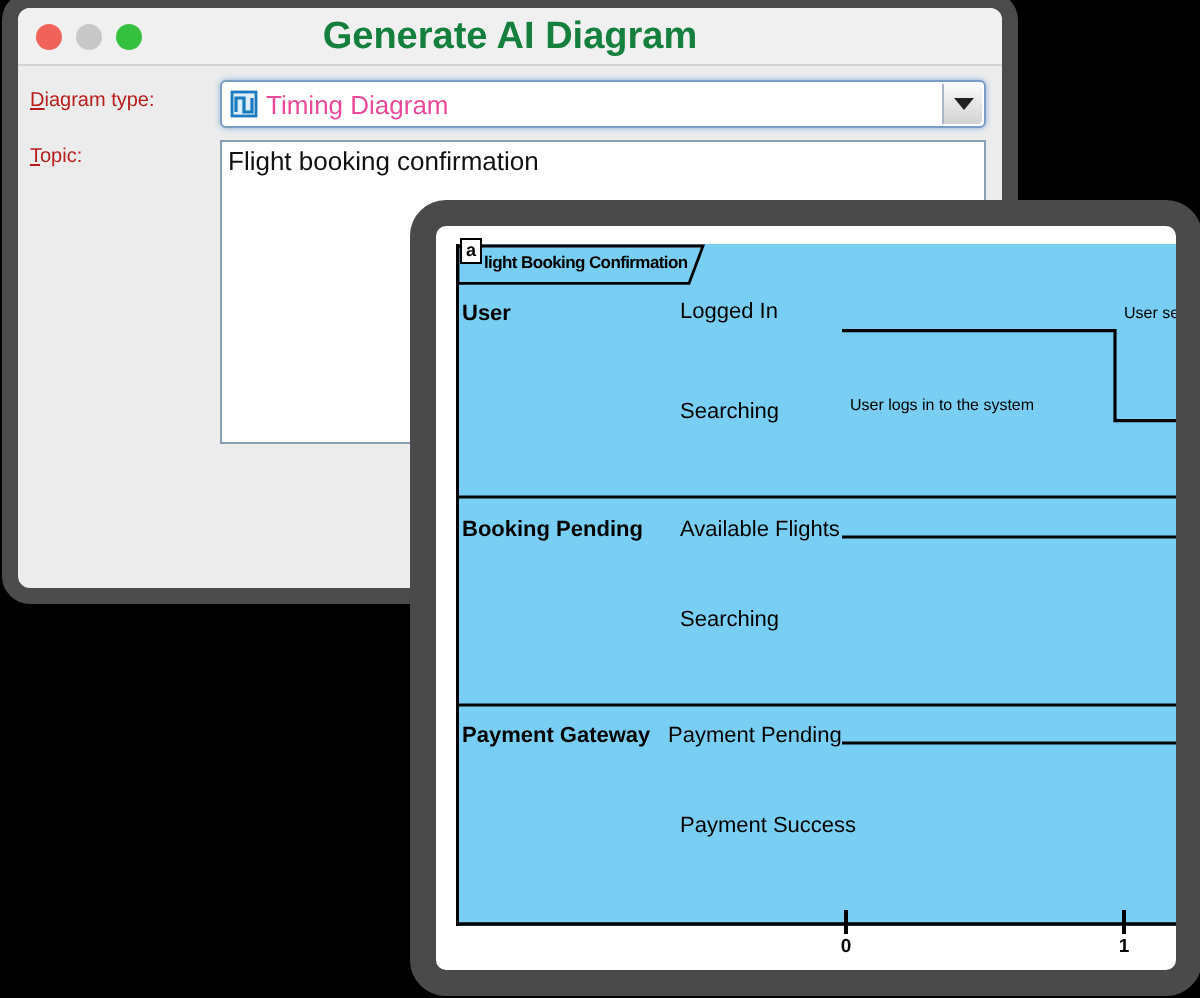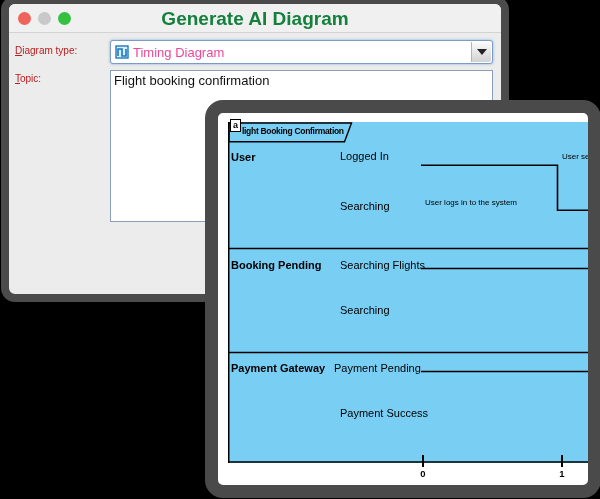--- a/index.html
+++ b/index.html
@@ -151,21 +151,21 @@
 
     <div class="dtext tablbl" style="left:14px; top:4px;">light Booking Confirmation</div>
 
     <div class="dtext rowname" style="left:3px;   top:29px;">User</div>
     <div class="dtext statelbl" style="left:112px; top:28px;">Logged In</div>
     <div class="dtext statelbl" style="left:112px; top:78px;">Searching</div>
     <div class="dtext annot" style="left:197px; top:31px;margin-top:45px;">User logs in to the system</div>
     <div class="dtext annot" style="left:334px; top:30px;">User sea</div>
 
     <div class="dtext rowname" style="left:3px;   top:137px;">Booking Pending</div>
-    <div class="dtext statelbl" style="left:112px; top:137px;">Searching Flights</div>
+    <div class="dtext statelbl" style="left:112px; top:137px;">Available Flights</div>
     <div class="dtext statelbl" style="left:112px; top:182px;">Searching</div>
 
     <div class="dtext rowname" style="left:3px;   top:240px;">Payment Gateway</div>
     <div class="dtext statelbl" style="left:106px; top:240px;">Payment Pending</div>
     <div class="dtext statelbl" style="left:112px; top:285px;">Payment Success</div>
   </div>
 
   <div class="tick" style="left:204px;"></div>
   <div class="tick" style="left:343px;"></div>
   <div class="ticklbl" style="left:195px;">0</div>

